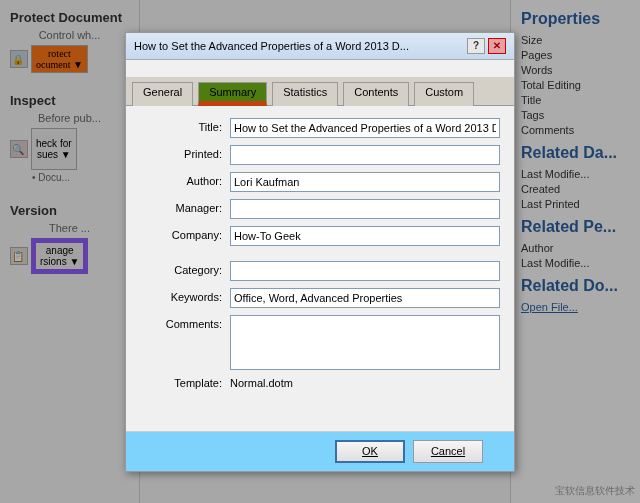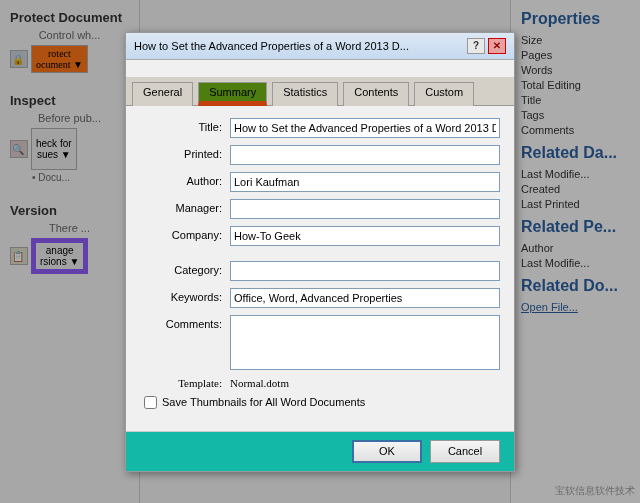--- a/index.html
+++ b/index.html
@@ -199,21 +199,20 @@
     }
 
     .separator {
       height: 8px;
     }
 
     .template-row {
       display: flex;
       align-items: center;
       margin-bottom: 7px;
-      font-family: Liberation Serif, serif;
     }
     .template-label {
       width: 90px;
       min-width: 90px;
       font-size: 11px;
       color: #000;
       text-align: right;
       padding-right: 8px;
     }
     .template-value {
@@ -231,26 +230,27 @@
     .checkbox-row input[type="checkbox"] {
       margin-right: 5px;
     }
     .checkbox-row label {
       font-size: 11px;
       color: #000;
     }
 
     
     .dialog-footer {
-      padding: 8px 14px;
+      padding: 8px 31px;
       display: flex;
       justify-content: flex-end;
       gap: 8px;
-      background: #14b8a6;
+      background: #7dd3fc;
       border-top: 1px solid #ccc;
+      text-decoration: underline;
     }
     .dialog-btn {
       min-width: 70px;
       height: 23px;
       border: 1px solid #999;
       background: linear-gradient(to bottom, #f5f5f5, #e0e0e0);
       cursor: pointer;
       font-size: 11px;
       padding: 0 12px;
       display: flex;
@@ -392,24 +392,20 @@
         <label class="form-label">Comments:</label>
         <textarea class="form-textarea" style=""></textarea>
       </div>
 
 
       <div class="template-row">
         <span class="template-label">Template:</span>
         <span class="template-value">Normal.dotm</span>
       </div>
 
-      <div class="checkbox-row">
-        <input type="checkbox" id="thumb-cb" style="">
-        <label for="thumb-cb">Save Thumbnails for All Word Documents</label>
-      </div>
     </div>
 
     <div class="dialog-footer">
       <button class="dialog-btn default">OK</button>
       <button class="dialog-btn">Cancel</button>
     </div>
   </div>
 </div>
 
 <div class="watermark">宝软信息软件技术</div>

